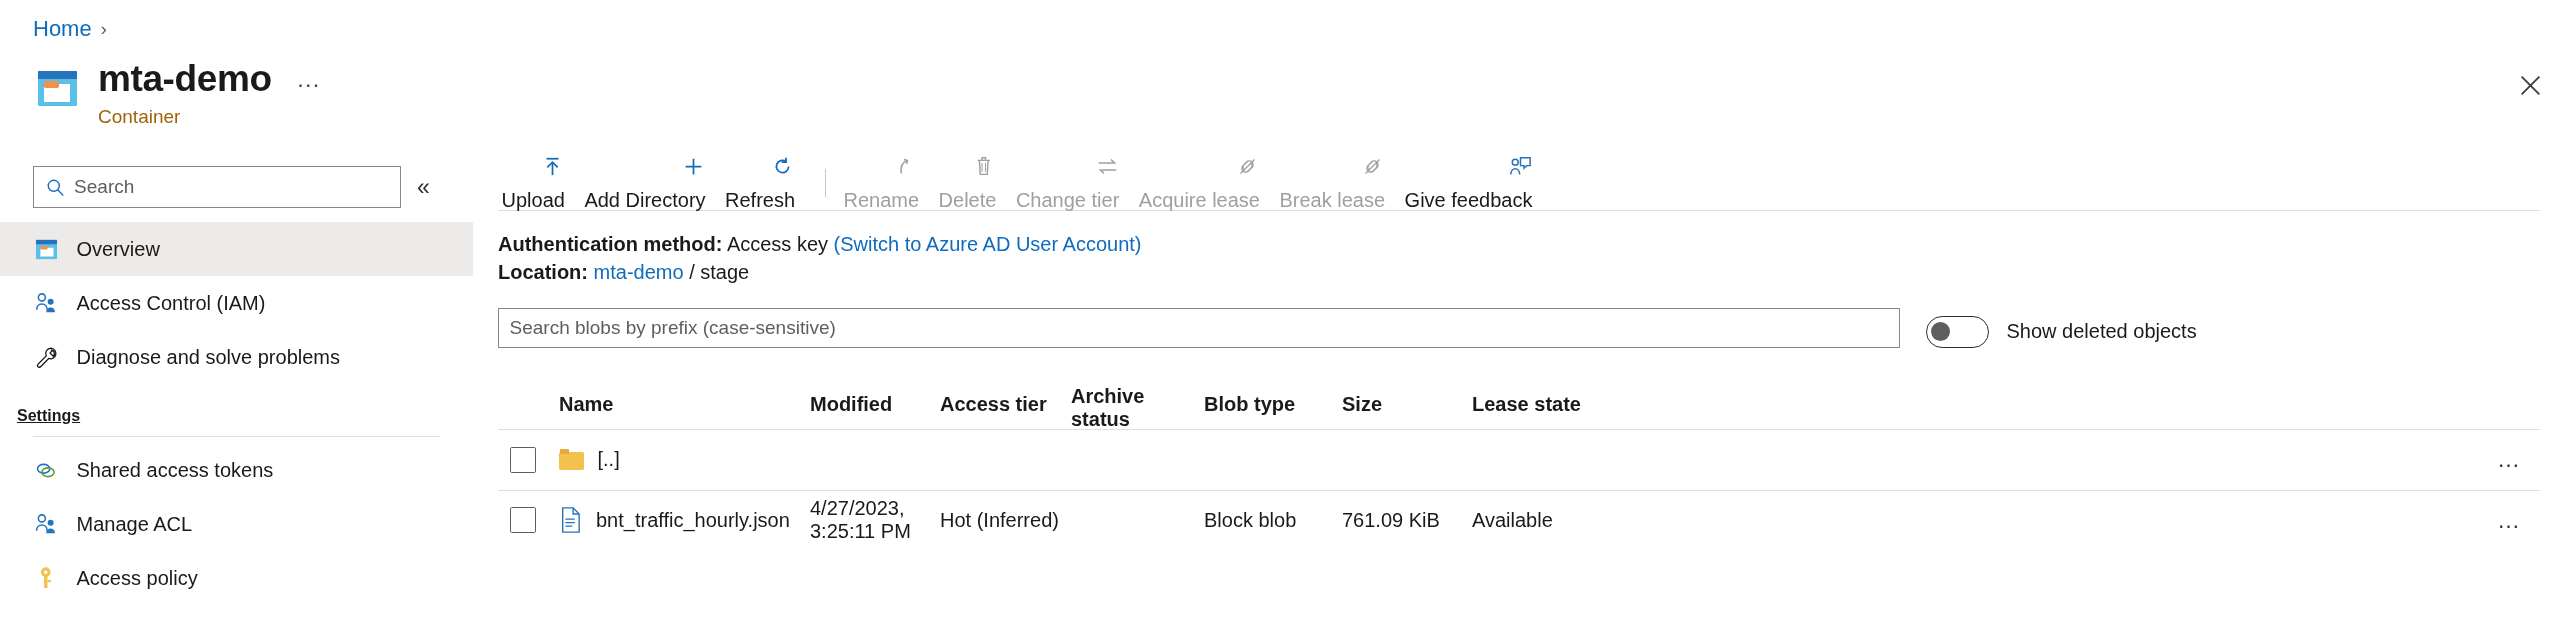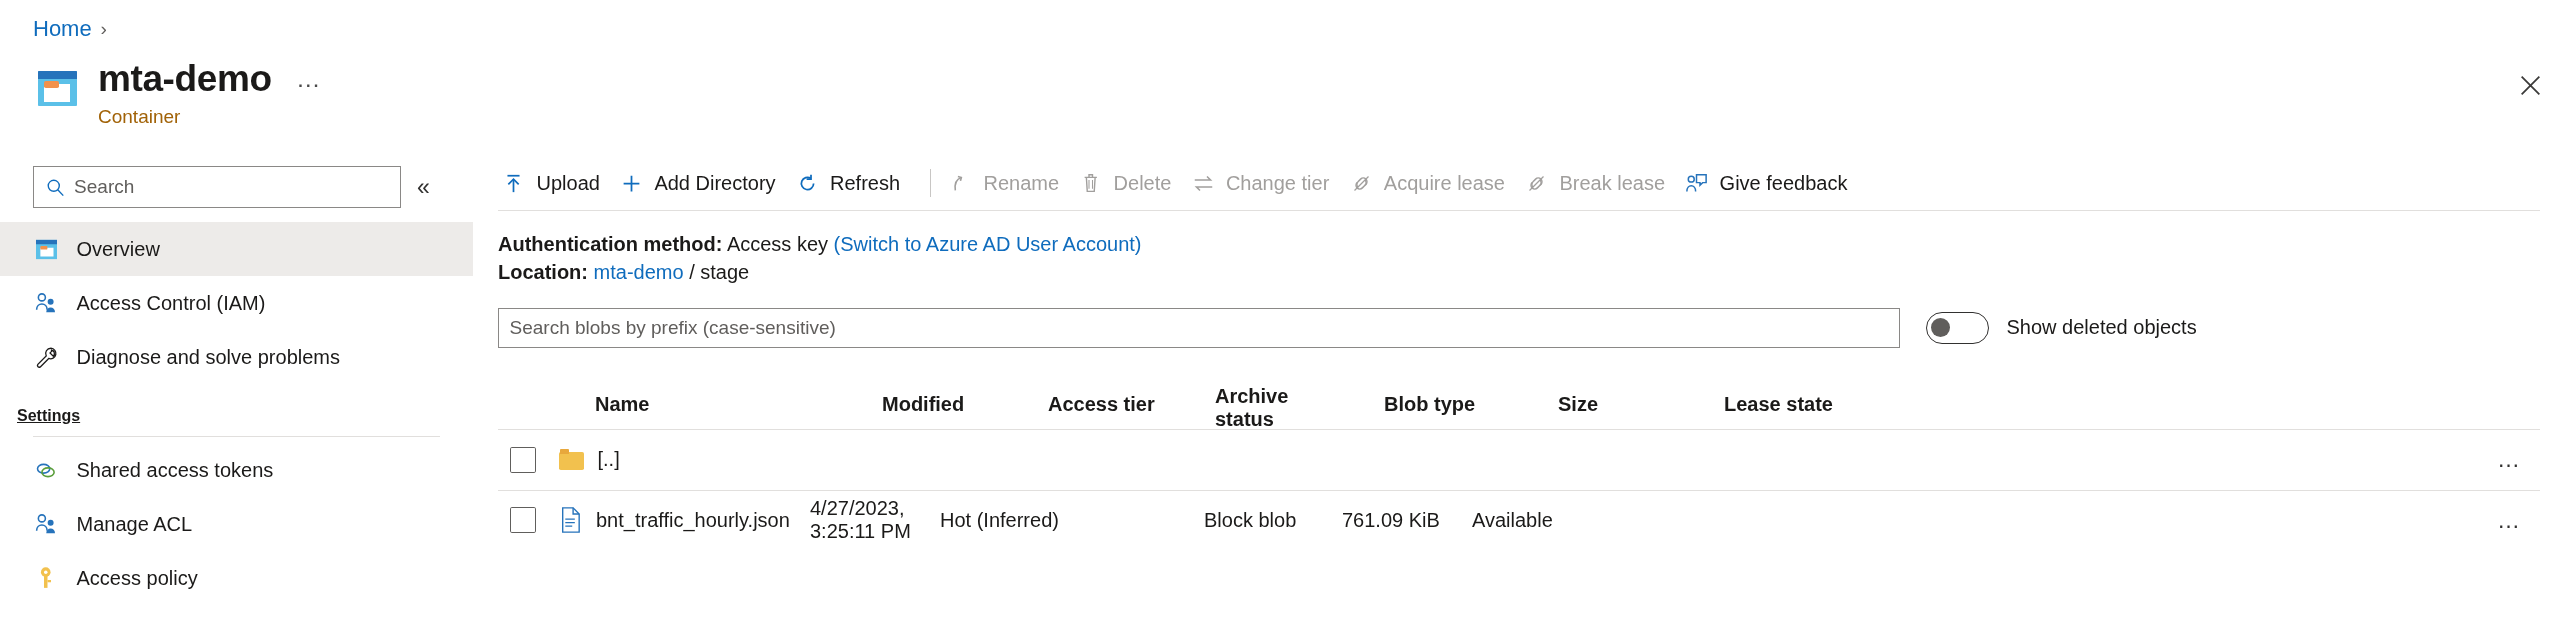--- a/index.html
+++ b/index.html
@@ -89,53 +89,53 @@
     margin-top:23px; margin-bottom:10.5px;text-decoration:underline;
   }
   .nav-divider { height:0.9px; background:#e1dfdd; margin:0 33px 7px 33px; }
 
   
   .main { position:absolute; left:498px; top:156px; right:0; }
 
   .toolbar { display:flex; align-items:center; height:54px; padding-left:0; gap:0; }
   .tb-btn {
     display:flex; align-items:flex-end; gap:10.5px;
-    font-size:20px; color:#1b1a19; padding:5.3px 16px 5.3px 3.5px; cursor:pointer; white-space:nowrap;
+    font-size:20px; color:#1b1a19; padding:5.3px 16px 5.3px 3.5px; cursor:pointer; white-space:nowrap;flex-direction:column;
   }
   .tb-btn.disabled { color:#a19f9d; cursor:default; }
   .tb-icon { width:24.5px; height:24.5px; display:flex; align-items:center; justify-content:center; flex:none; }
   .tb-sep { width:0.9px; height:28px; background:#c8c6c4; margin:0 14px; }
   .toolbar-rule { height:0.9px; background:#e1dfdd; width:2042px; }
 
   .meta { margin-top:19px; font-size:20px; line-height:1.42; }
   .meta b { font-weight:700; }
   .lnk { color:#0f6cbd; cursor:pointer; }
 
-  .filter-row { display:flex; align-items:center; gap:0; margin-top:21px; }
+  .filter-row { display:flex; align-items:flex-end; gap:0; margin-top:21px; }
   .blob-search {
     width:1402px; height:40px; border:0.9px solid #8a8886; background:#fff;
     display:flex; align-items:center; padding-left:10.5px;
   }
   .blob-search input {
     border:none; outline:none; width:100%; font-size:19px; color:#1b1a19;
     font-family:"Liberation Sans", sans-serif; background:transparent;
   }
   .blob-search input::placeholder { color:#605e5c; }
   .toggle-wrap { display:flex; align-items:center; gap:17.5px; margin-left:26px; }
   .toggle {
     width:63px; height:32px; border:1.8px solid #323130; border-radius:16px;
     display:flex; align-items:center; padding:0 4.4px; background:#fff; cursor:pointer;
   }
   .toggle .knob { width:19px; height:19px; border-radius:50%; background:#605e5c; }
   .toggle-label { font-size:20px; color:#1b1a19; }
 
   
   .tbl { margin-top:32px; width:2042px; }
   .trow { display:flex; align-items:center; height:60px; }
-  .thead { font-size:20px; font-weight:600; color:#1b1a19; height:49px;gap:36px; }
+  .thead { font-size:20px; font-weight:600; color:#1b1a19; height:49px; }
   .trule { height:0.9px; background:#e1dfdd; }
   .cell { flex:none; display:flex; align-items:center; }
   .c-check { width:61px; padding-left:12.3px; }
   .c-name  { width:251px; display:flex; align-items:center; gap:14px; }
   .c-mod   { width:130px; }
   .c-tier  { width:131px; }
   .c-arch  { width:133px;margin-top:8px; }
   .c-type  { width:138px; }
   .c-size  { width:130px; }
   .c-lease { width:175px; }

